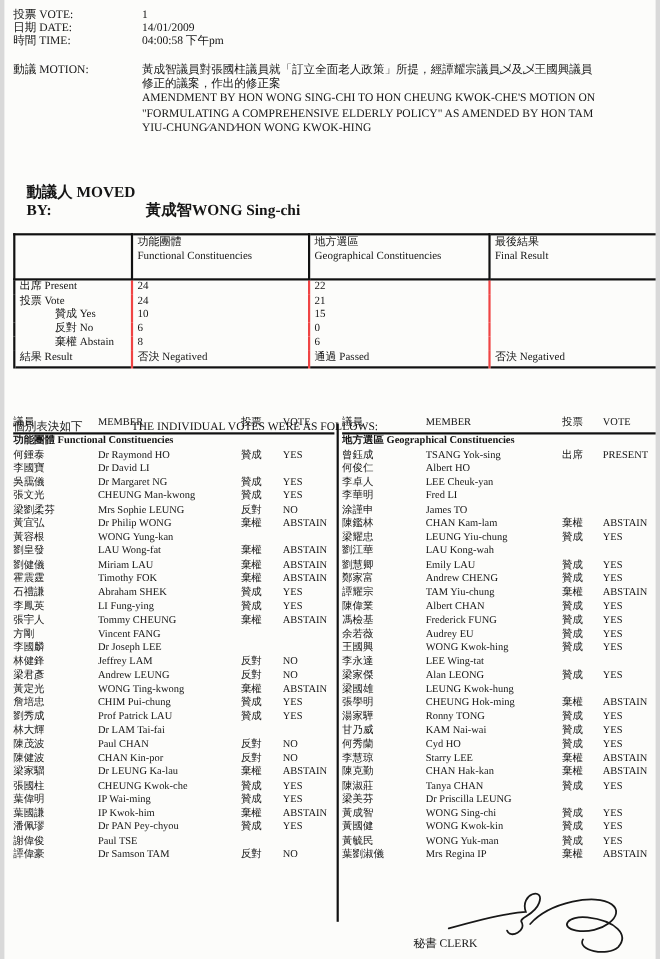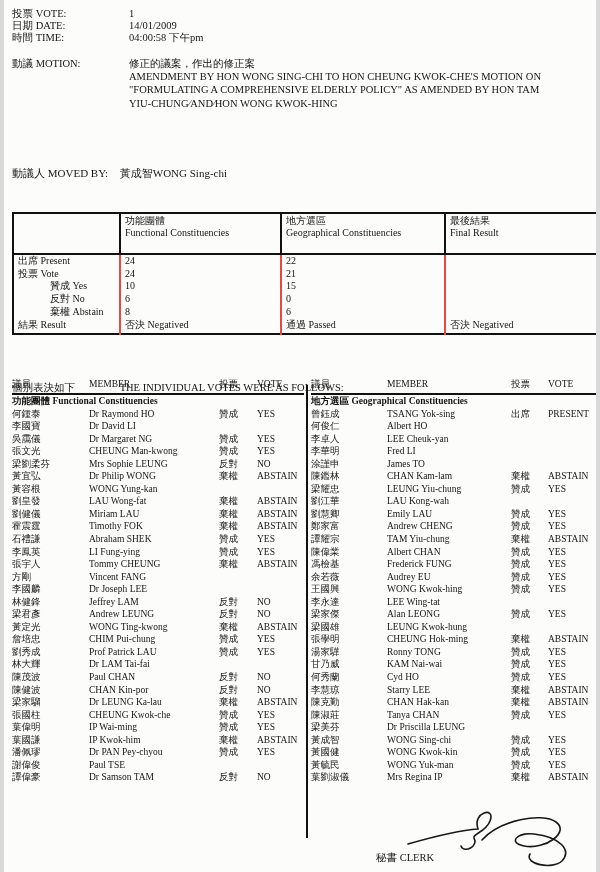--- a/index.html
+++ b/index.html
@@ -9,21 +9,21 @@
     font-family:"Liberation Serif","DejaVu Serif",serif;
   }
   
   .info { position:absolute; left:8px; top:8px; display:grid;
           grid-template-columns:117px auto; font-size:10.5px; line-height:12.2px; }
   
   .motion { position:absolute; left:8px; top:57px; display:grid;
             grid-template-columns:117px auto; font-size:10.5px; line-height:13.2px; }
   .motion .lines div { white-space:nowrap; }
   
-  .movedby { position:absolute; left:8px; top:166px; font-size:11px; }
+  .movedby { position:absolute; left:20px; top:166px; font-size:14px;font-weight:bold; }
   .movedby .lab { display:inline-block; width:105px; }
   
   table.summary { position:absolute; left:8px; top:212px; width:585px;
                   border-collapse:collapse; font-size:10px; table-layout:fixed; }
   table.summary { border:2px solid #111; }
   table.summary th { border:2px solid #111; text-align:left; vertical-align:top;
                      font-weight:normal; padding:1px 4px 14px 4px; line-height:12px; }
   table.summary td { border-left:2px solid #111; border-right:2px solid #ef4444;
                      border-top:none; border-bottom:none;
                      padding:0 4px; line-height:12.7px; height:12.7px; vertical-align:top; }
@@ -61,20 +61,21 @@
     <span>1</span>
     <span>日期 DATE:</span>
     <span>14/01/2009</span>
     <span>時間 TIME:</span>
     <span>04:00:58 下午pm</span>
   </div>
 
   <div class="motion">
     <span>動議 MOTION:</span>
     <div class="lines">
+      <div>黃成智議員對張國柱議員就「訂立全面老人政策」所提，經譚耀宗議員乄及乄王國興議員</div>
       <div>修正的議案，作出的修正案</div>
       <div>AMENDMENT BY HON WONG SING-CHI TO HON CHEUNG KWOK-CHE'S MOTION ON</div>
       <div>"FORMULATING A COMPREHENSIVE ELDERLY POLICY" AS AMENDED BY HON TAM</div>
       <div>YIU-CHUNG∕AND∕HON WONG KWOK-HING</div>
     </div>
   </div>
 
   <div class="movedby">
     <span class="lab">動議人 MOVED BY:</span>
     <span>黃成智WONG Sing-chi</span>

